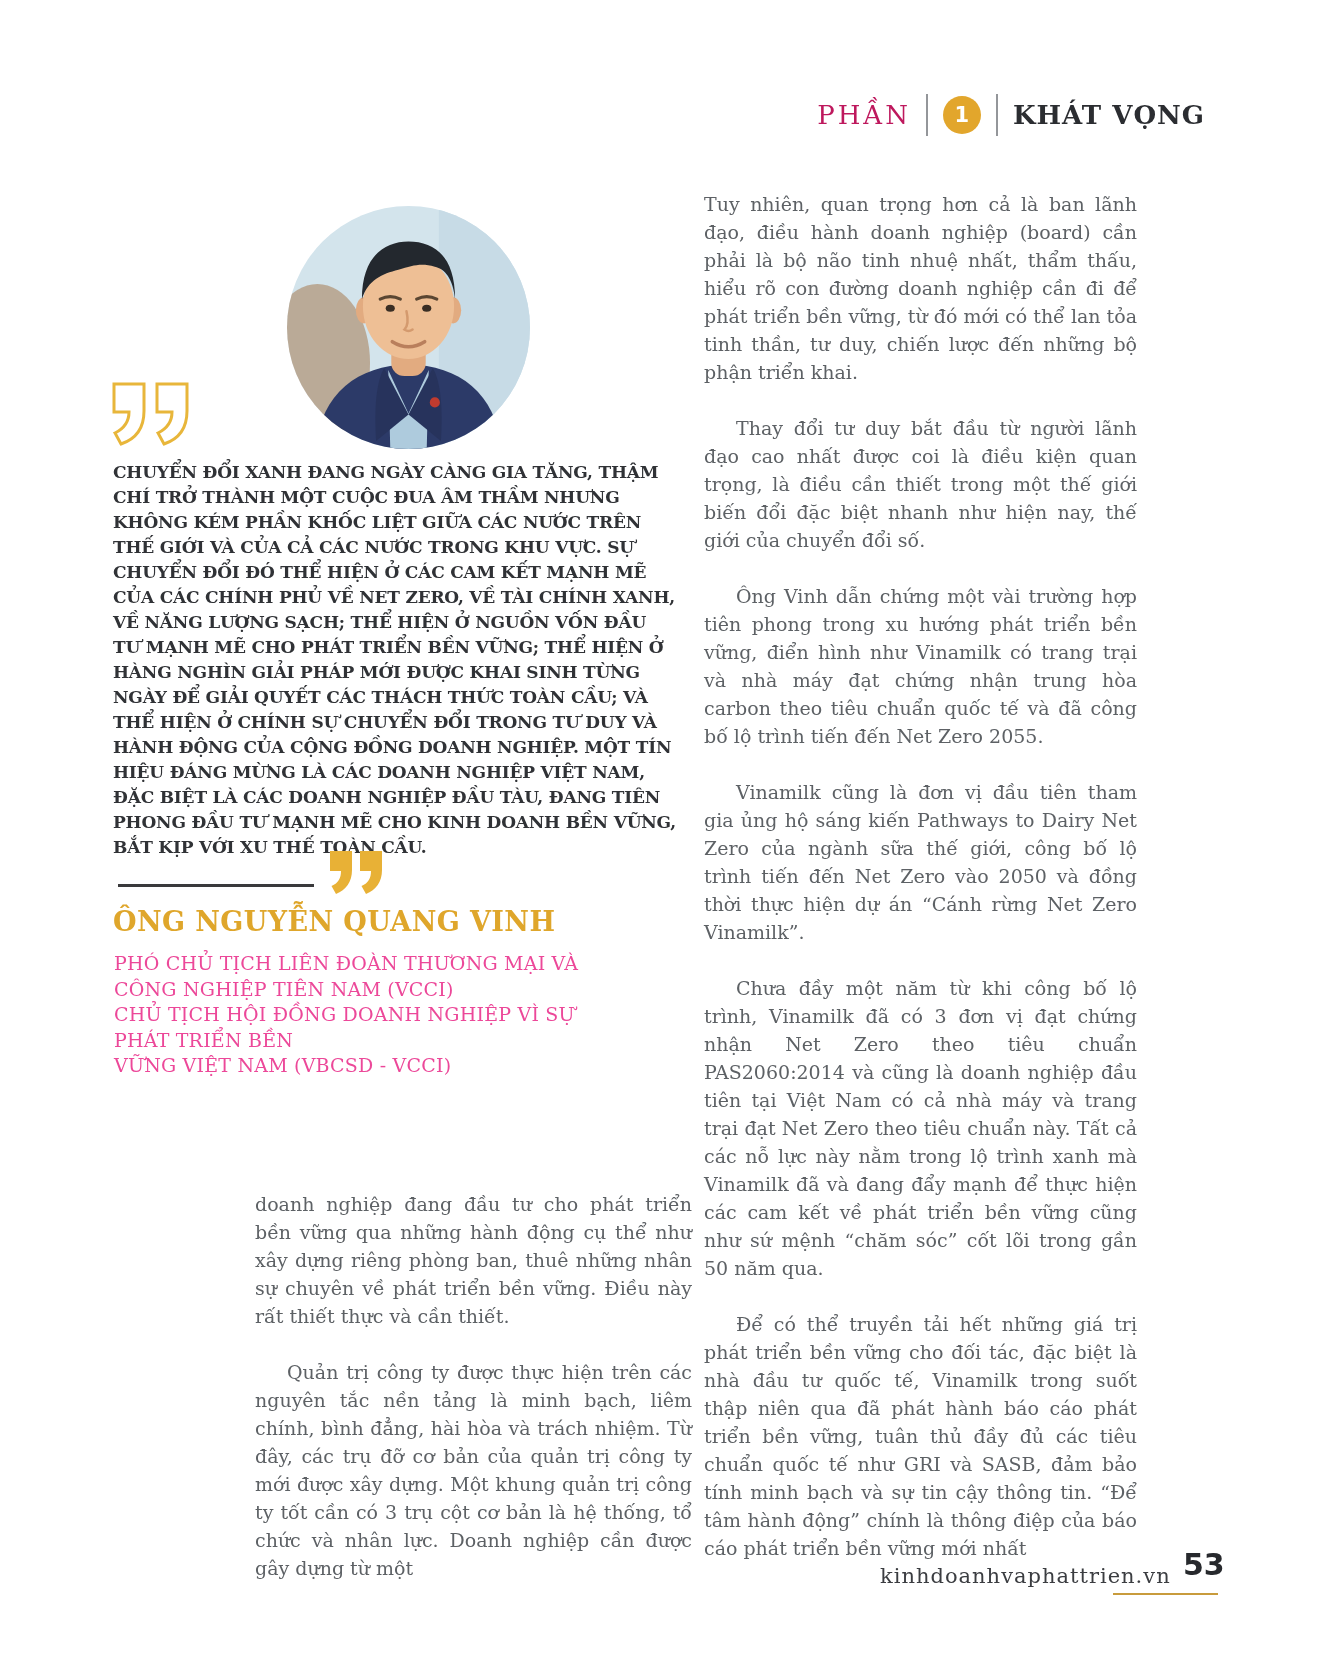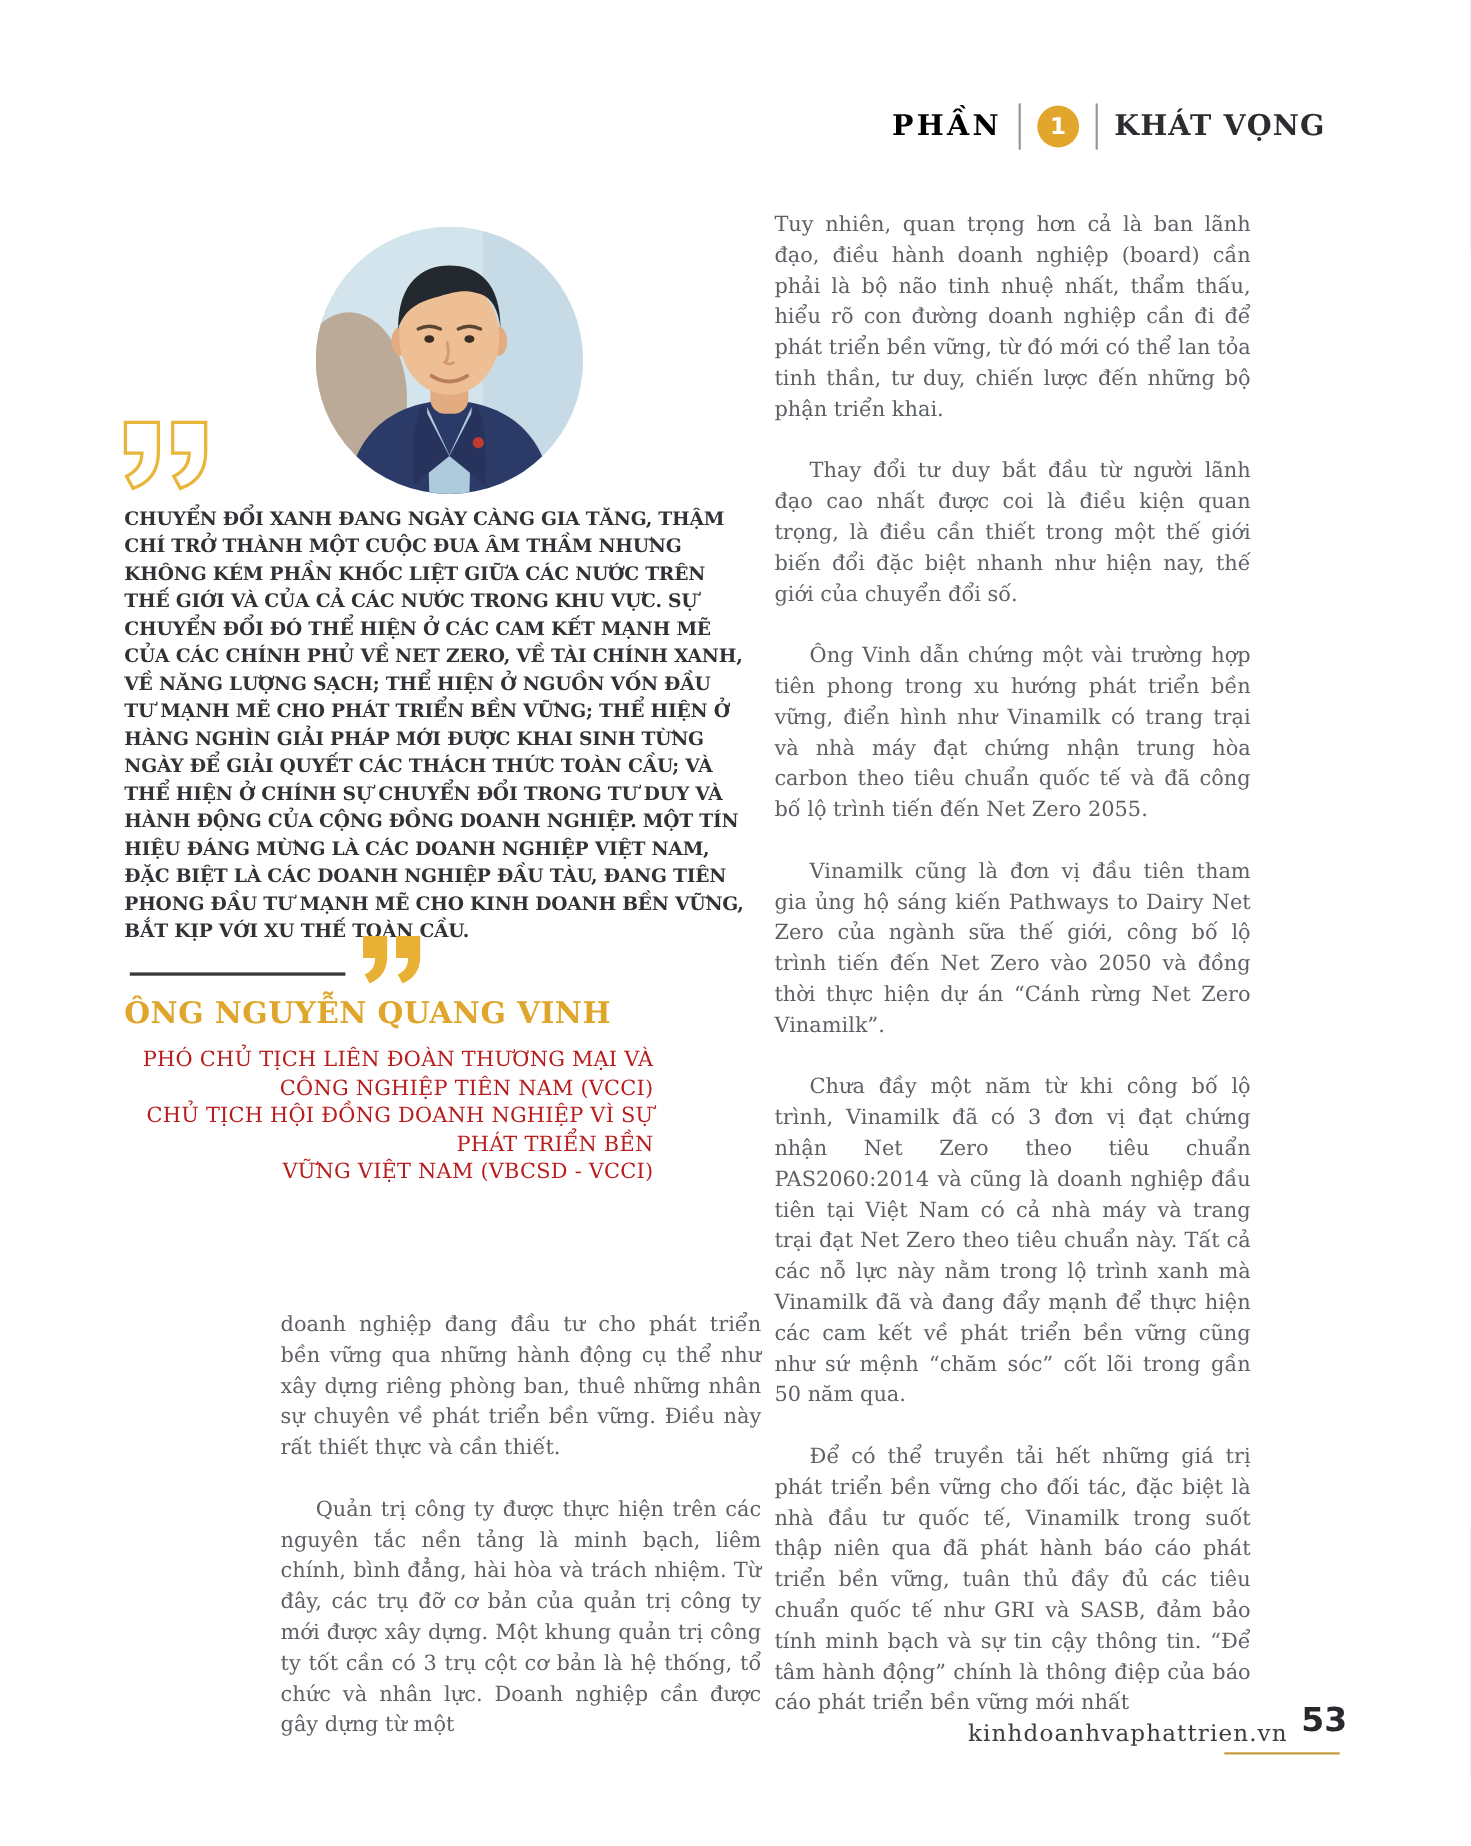--- a/index.html
+++ b/index.html
@@ -4,21 +4,21 @@
 <style>
   html,body { margin:0; padding:0; background:#e9e9e9; }
   #page {
     position:relative; width:1337px; height:1678px; margin:0 auto;
     background:#ffffff; overflow:hidden;
     font-family:"DejaVu Serif", serif;
   }
 
   
   .header { position:absolute; top:94px; right:132px; display:flex; align-items:center; gap:15px; }
-  .part-label { font-size:26px; color:#000000; letter-spacing:3px;font-weight:bold; }
+  .part-label { font-size:26px; color:#be185d; letter-spacing:3px; }
   .vline { width:2px; height:42px; background:#94969a; }
   .part-circle {
     width:38px; height:38px; border-radius:50%; background:#E2A62C; color:#fff;
     display:flex; align-items:center; justify-content:center;
     font-family:"DejaVu Sans", sans-serif; font-weight:bold; font-size:21px;
   }
   .section-title { font-size:26px; font-weight:bold; color:#2b2d31; letter-spacing:1px;text-align:right; }
 
   
   .portrait { position:absolute; left:287px; top:206px; width:243px; height:243px; }
@@ -28,21 +28,21 @@
   .quote-text {
     position:absolute; left:113px; top:460px; width:565px;
     font-size:17px; font-weight:bold; line-height:25px; color:#303236;
     letter-spacing:-0.2px; text-align:left;
   }
   .quote-rule { position:absolute; left:118px; top:884px; width:196px; height:3px; background:#3a3a3c; }
   .close-quote { position:absolute; left:330px; top:851px; }
 
   .author-name { position:absolute; left:113px; top:906px; font-size:27px; font-weight:bold; color:#DFA62B; letter-spacing:0.4px; }
   .author-titles { position:absolute; left:114px; top:951px; width:480px; }
-  .author-titles p { margin:0; font-size:19px; line-height:25.5px; color:#b91c1c; letter-spacing:0.2px;text-align:right; }
+  .author-titles p { margin:0; font-size:19px; line-height:25.5px; color:#ec4899; letter-spacing:0.2px; }
 
   
   .left-col {
     position:absolute; left:255px; top:1190px; width:437px;
     font-size:19px; line-height:28px; color:#5d6165; text-align:justify;
   }
   .left-col p { margin:0; text-indent:0; }
   .left-col p + p { margin-top:28px; text-indent:32px; }
 
   .right-col {

